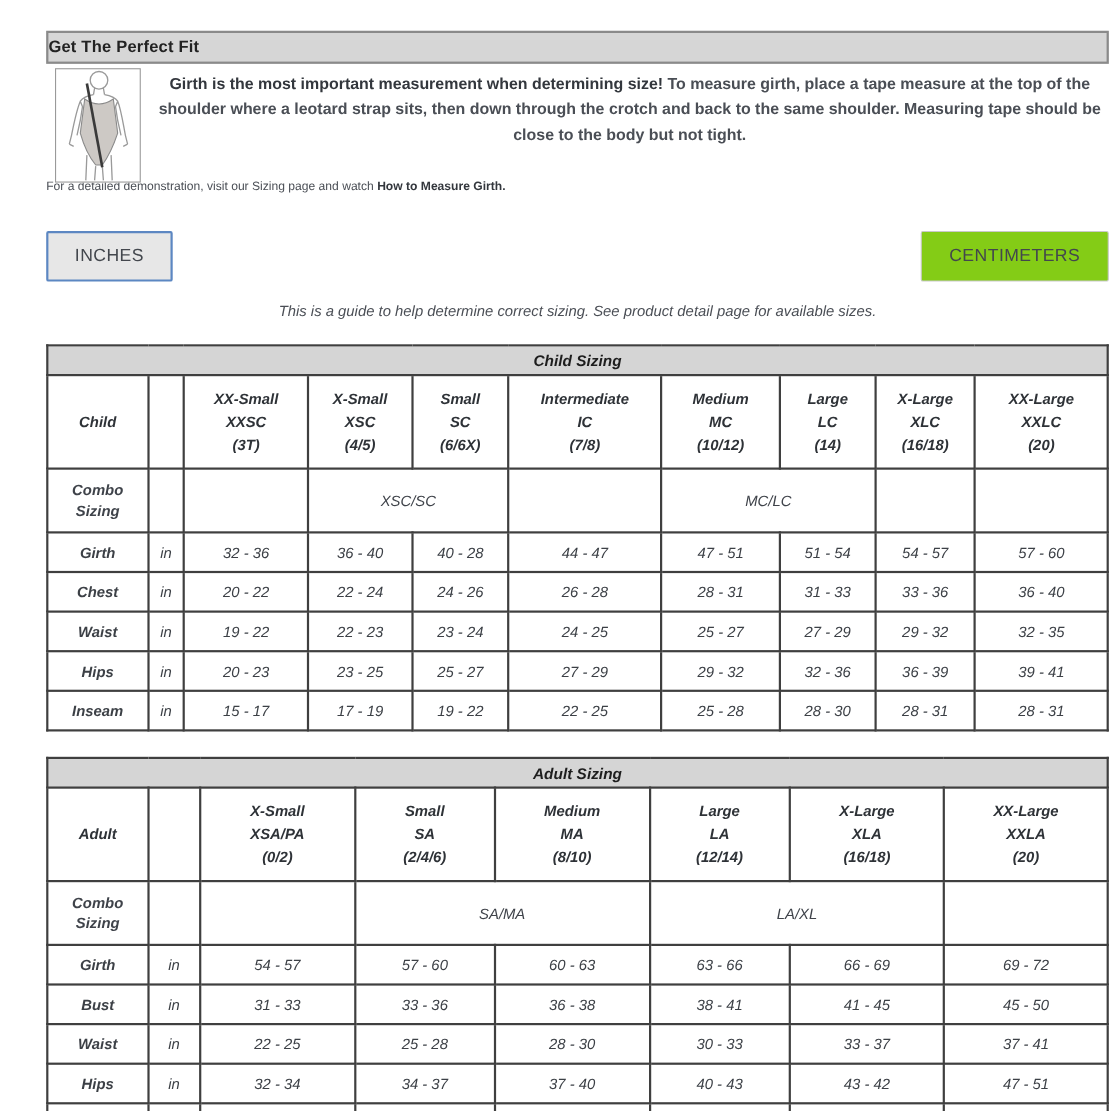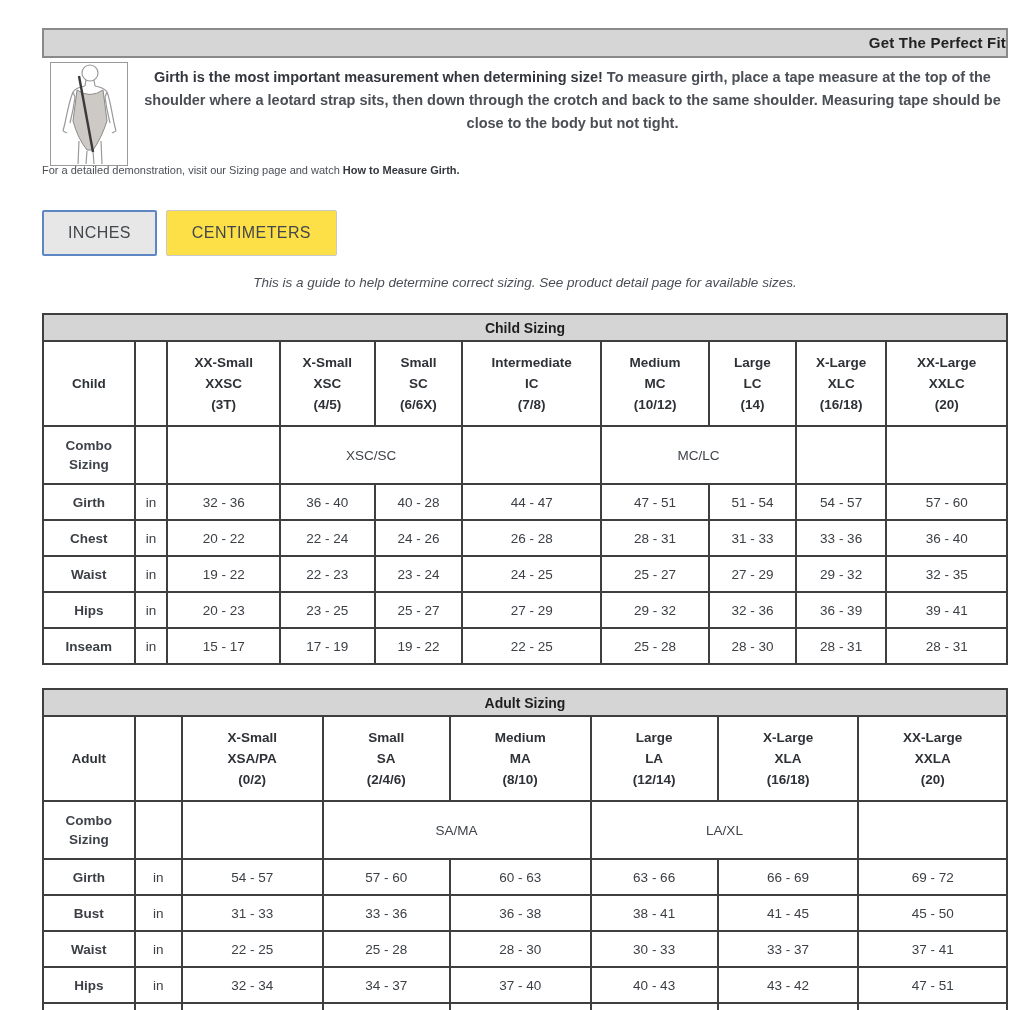--- a/index.html
+++ b/index.html
@@ -20,21 +20,21 @@
     left: 42px;
     top: 28px;
     width: 966px;
   }
 
   
   .top-bar {
     height: 26px;
     background: #d6d6d6;
     border: 2px solid #8a8a8a;
-    text-align: right;
+    text-align: left;
     font-weight: bold;
     font-size: 15px;
     color: #222222;
     line-height: 26px;
     letter-spacing: .2px;
   }
 
   
   .intro {
     position: relative;
@@ -68,31 +68,31 @@
     text-align: left;
     font-size: 11px;
     line-height: 20px;
     color: #4a4e55;
   }
 
   
   .unit-buttons {
     margin-top: 29px;
     display: flex;
-    justify-content: flex-start;
+    justify-content: space-between;
     align-items: center;
     gap: 9px;
     height: 48px;
   }
   .unit-btn {
     font-family: "Liberation Sans", sans-serif;
     font-size: 16px;
     letter-spacing: .4px;
     color: #43474d;
-    background: #fde047;
+    background: #84cc16;
     border: 1px solid #c9c9c9;
     padding: 13px 25px;
     border-radius: 2px;
     cursor: pointer;
   }
   .unit-btn.selected {
     background: #e7e7e7;
     border: 2px solid var(--accent, #5c87c2);
     padding: 12px 24px;
   }
@@ -105,20 +105,21 @@
     font-style: italic;
   }
 
   
   table.size-table {
     width: 100%;
     border-collapse: collapse;
     table-layout: fixed;
     margin-top: 23px;
     border: 2px solid var(--grid, #3f3f3f);
+    font-style: italic;
   }
   table.size-table th, table.size-table td {
     border: 2px solid var(--grid, #3f3f3f);
     text-align: center;
     vertical-align: middle;
     padding: 0 2px;
     overflow: hidden;
   }
   table.size-table th.ttl {
     height: 25px;

